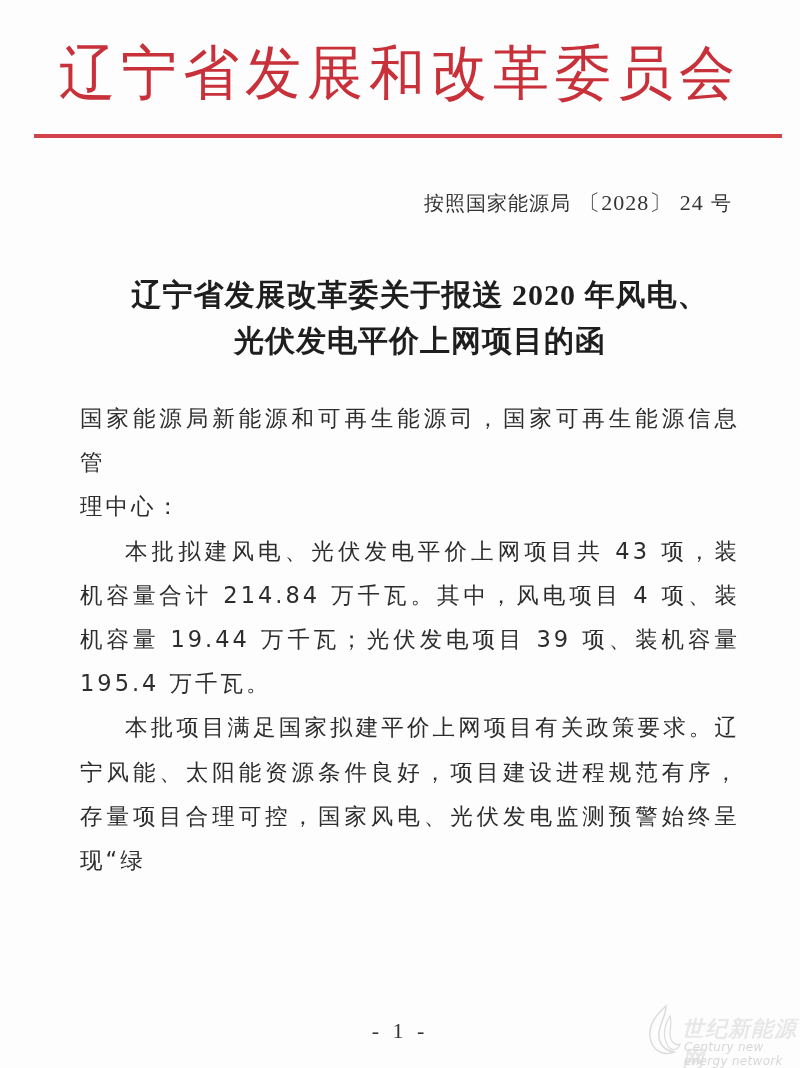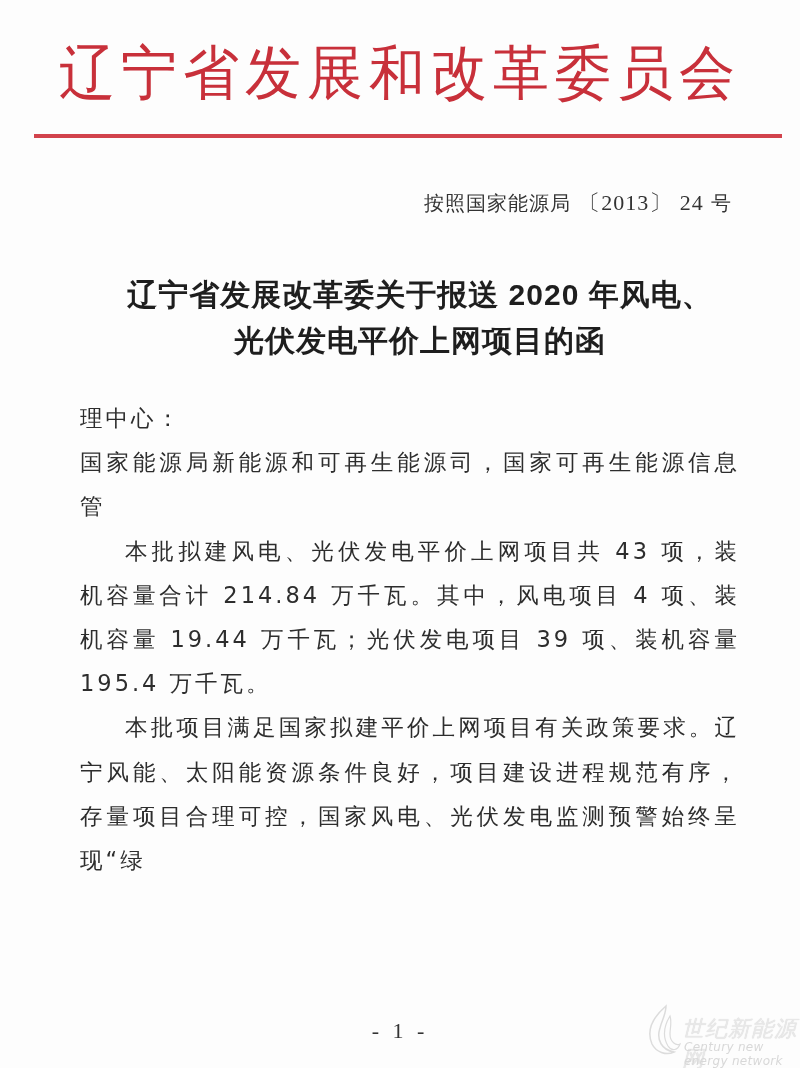--- a/index.html
+++ b/index.html
@@ -29,21 +29,21 @@
   }
   .doc-number {
     position: absolute; right: 68px; top: 188px;
     font-size: 20px; color: #333; letter-spacing: 1px;
     font-family: "DejaVu Sans", sans-serif;
   }
   .doc-number .num { font-family: "Liberation Serif", serif; font-size: 22px; }
   .title {
     position: absolute; left: 0; right: 0; top: 272px;
     text-align: center;
-    font-family: Liberation Sans, sans-serif;
+    font-family: Liberation Serif, serif;
     font-weight: bold;
     font-size: 30px;
     line-height: 46px;
     color: #1e1e1e;
     letter-spacing: 1px;
     margin-left: 40px;
   }
   .body-text {
     position: absolute; left: 80px; width: 660px; top: 396px;
     font-family: "DejaVu Sans", sans-serif;
@@ -82,33 +82,33 @@
 </head>
 <body>
 
 <div class="page">
 
   <div class="letterhead">辽宁省发展和改革委员会</div>
   <div class="red-rule"></div>
 
   <div class="doc-number">
     <span>按照国家能源局</span>
-    <span class="num">〔2013〕</span>
+    <span class="num">〔2028〕</span>
     <span class="num">24</span>
     <span>号</span>
   </div>
 
   <div class="title">
     <div>辽宁省发展改革委关于报送 2020 年风电、</div>
     <div>光伏发电平价上网项目的函</div>
   </div>
 
   <div class="body-text">
+    <p>国家能源局新能源和可再生能源司，国家可再生能源信息管</p>
     <p>理中心：</p>
-    <p>国家能源局新能源和可再生能源司，国家可再生能源信息管</p>
     <p class="indent">本批拟建风电、光伏发电平价上网项目共 43 项，装机容量合计 214.84 万千瓦。其中，风电项目 4 项、装机容量 19.44 万千瓦；光伏发电项目 39 项、装机容量 195.4 万千瓦。</p>
     <p class="indent">本批项目满足国家拟建平价上网项目有关政策要求。辽宁风能、太阳能资源条件良好，项目建设进程规范有序，存量项目合理可控，国家风电、光伏发电监测预警始终呈现“绿</p>
   </div>
 
   <div class="page-number">- 1 -</div>
 
   <div class="watermark">
     <svg width="40" height="54" viewBox="0 0 40 54">
       <path d="M22 2 C8 14 2 26 8 40 C12 48 22 52 30 48 C18 46 12 36 16 24 C18 16 22 10 22 2 Z" fill="none" stroke="#dcdcdc" stroke-width="1.5"></path>
       <path d="M26 12 C20 22 18 32 24 42 C28 48 34 46 36 40 C32 42 26 38 26 30 C26 24 28 18 26 12 Z" fill="none" stroke="#dcdcdc" stroke-width="1.2"></path>

